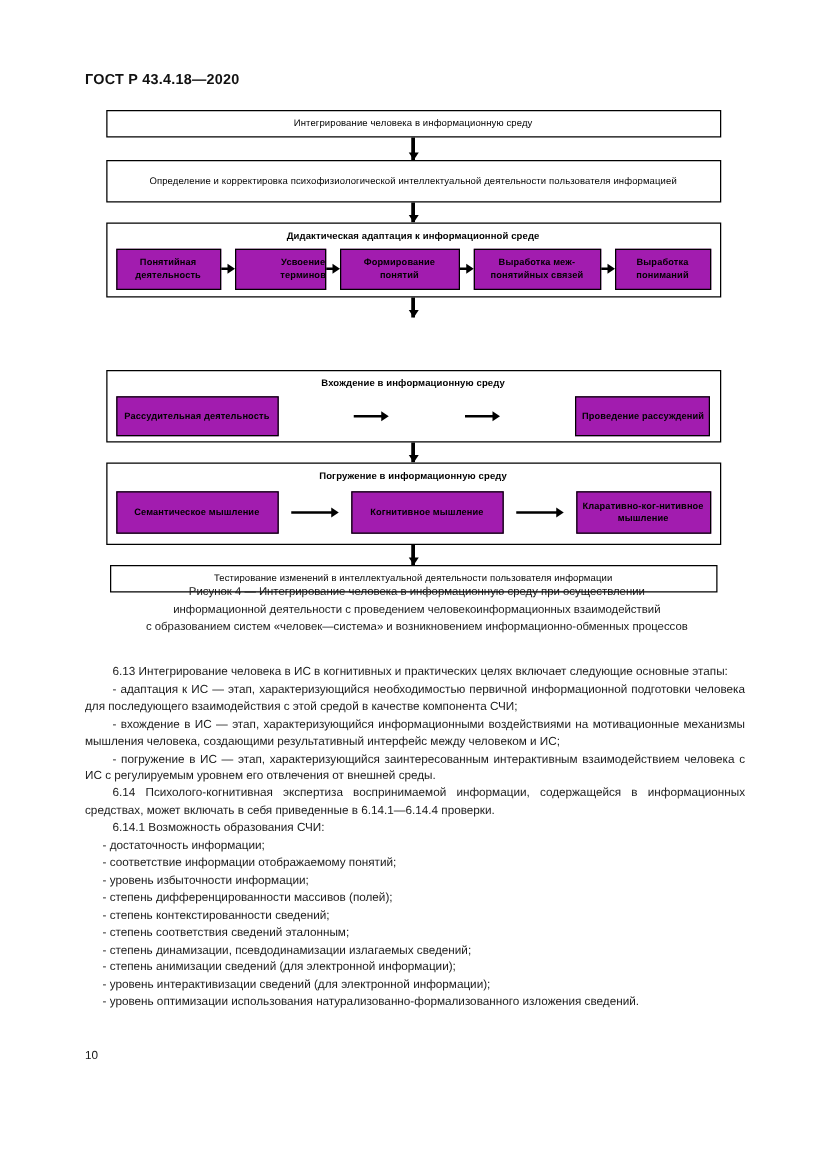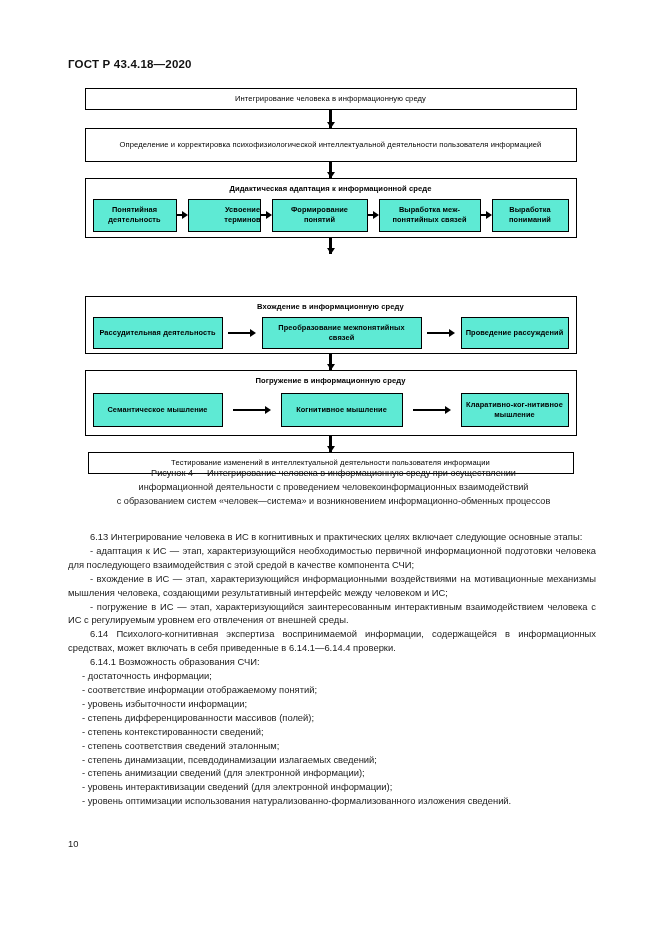--- a/index.html
+++ b/index.html
@@ -74,21 +74,21 @@
     margin-bottom: 5px;
     letter-spacing: 0.1px;
   }
   .group-inner {
     display: flex;
     align-items: stretch;
     justify-content: space-between;
   }
   .node {
     border: 1.6px solid #000;
-    background: #5eead4;
+    background: #a21caf;
     box-sizing: border-box;
     display: flex;
     align-items: center;
     justify-content: center;
     text-align: center;
     font-size: 7.4px;
     font-weight: bold;
     line-height: 1.35;
     letter-spacing: 0.1px;
     padding: 3px 3px;
@@ -246,21 +246,20 @@
 
   <div class="fig-row" style="width:492px;">
     <div class="group" style="height:58px;margin-top:42px;">
       <div class="group-title">Вхождение в информационную среду</div>
       <div class="group-inner" style="height:32px;">
         <div class="node" style="width:130px;">Рассудительная деятельность</div>
         <div class="h-arrow" style="width:28px;">
           <div class="shaft"></div>
             <div class="head"></div>
         </div>
-        <div class="node" style="width:160px;">Преобразование межпонятийных связей</div>
         <div class="h-arrow" style="width:28px;">
           <div class="shaft"></div>
             <div class="head"></div>
         </div>
         <div class="node" style="width:108px;">Проведение рассуждений</div>
       </div>
     </div>
   </div>
   <div class="v-arrow" style="height:16px;">
     <div class="shaft" style="height:16px;"></div>

